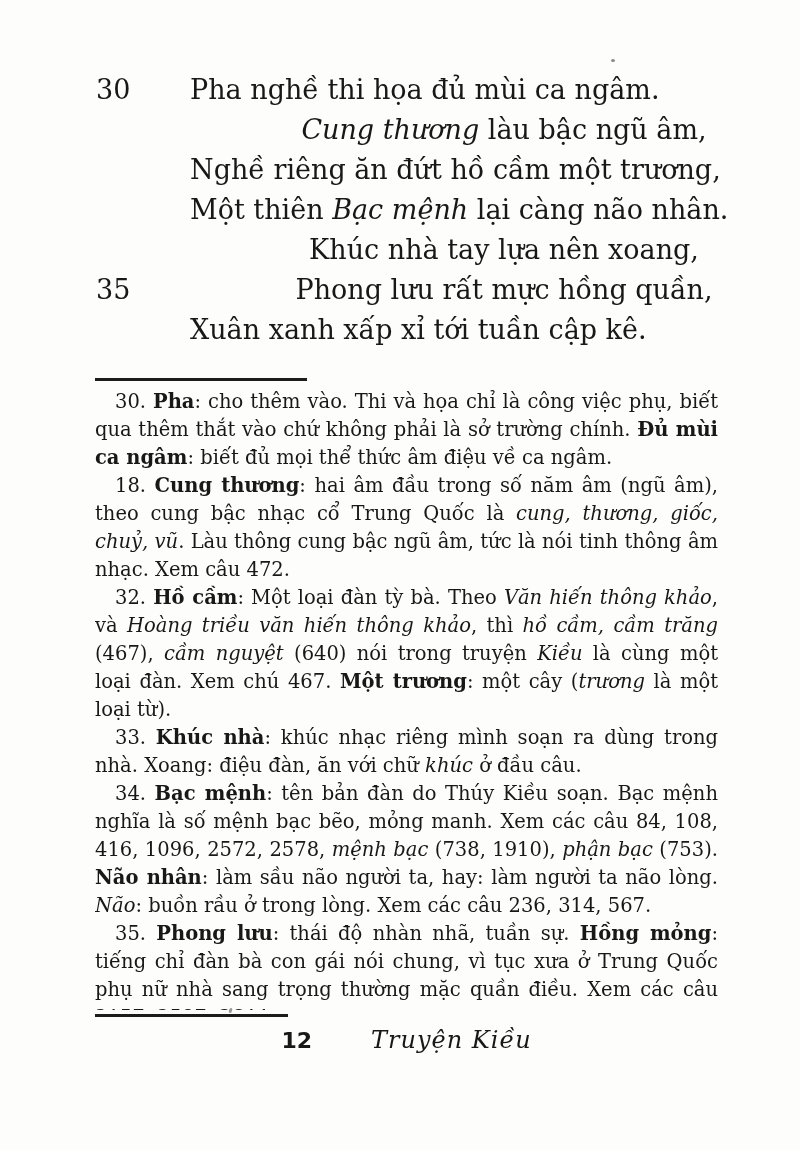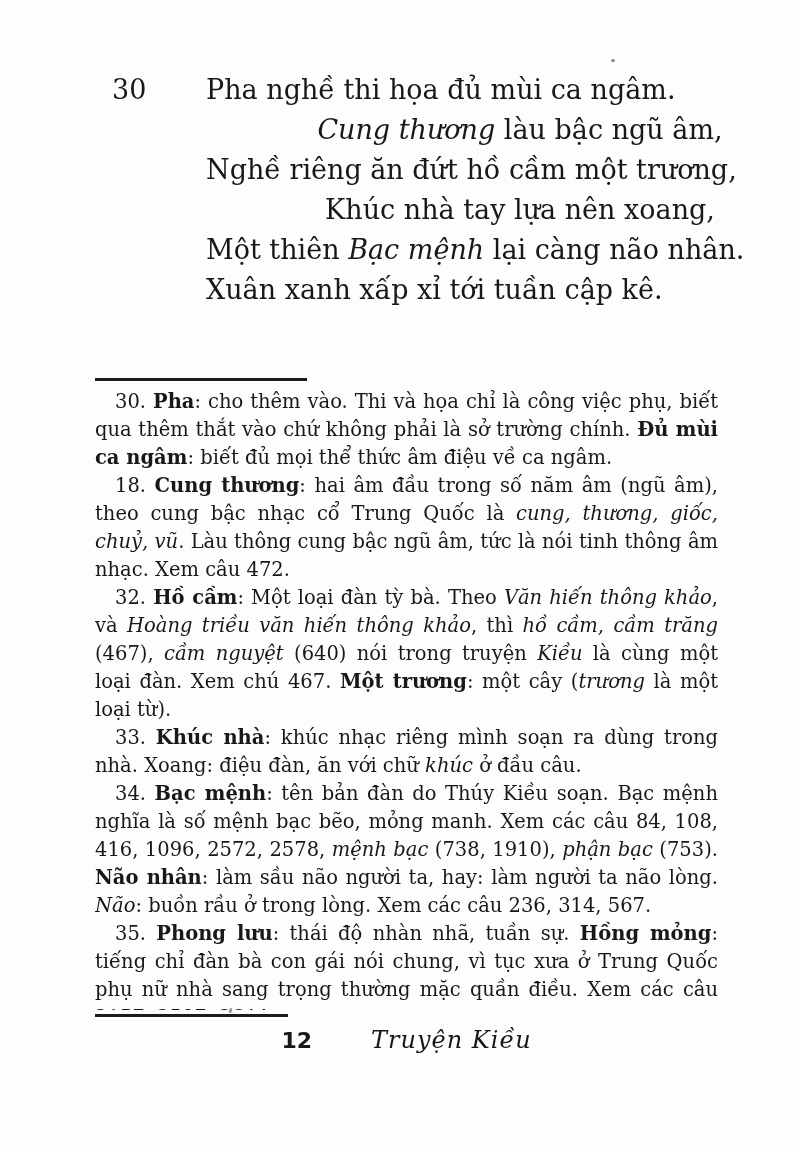--- a/index.html
+++ b/index.html
@@ -10,21 +10,21 @@
     background:#fdfdfb;
     color:#181818;
     font-family:"DejaVu Serif","Liberation Serif",serif;
     overflow:hidden;
   }
   
   .speck-a{position:absolute;left:611px;top:59px;width:4px;height:3px;background:#8a8a8a;border-radius:50%;}
   .speck-b{position:absolute;left:229px;top:1008px;width:3px;height:5px;background:#9a9a9a;border-radius:40%;transform:rotate(20deg);}
 
   
-  .verse{position:absolute;top:70px;left:16px;width:760px;}
+  .verse{position:absolute;top:70px;left:0;width:760px;}
   .vline{position:relative;height:40px;line-height:40px;font-size:27px;white-space:nowrap;}
   .vline.outer{padding-left:190px;}
   .vline.inner{padding-left:248px;text-align:center;}
   .vnum{position:absolute;left:96px;top:0;}
   .it{font-style:italic;}
   .bd{font-weight:bold;}
 
   
   .fn-rule{position:absolute;top:378px;left:95px;width:212px;height:0;border-top:3px solid #1c1c1c;}
 
@@ -49,22 +49,23 @@
 
 <div class="page">
 
   <div class="speck-a"></div>
   <div class="speck-b"></div>
 
   <div class="verse">
       <div class="vline outer"><span class="vnum">30</span><span><span>Pha nghề thi họa đủ mùi ca ngâm.</span></span></div>
       <div class="vline inner"><span><span class="it">Cung thương</span><span> làu bậc ngũ âm,</span></span></div>
       <div class="vline outer"><span><span>Nghề riêng ăn đứt hồ cầm một trương,</span></span></div>
+      <div class="vline outer"><span><span>Một thiên </span><span class="it">Bạc mệnh</span><span> lại càng não nhân.</span></span></div>
       <div class="vline inner"><span><span>Khúc nhà tay lựa nên xoang,</span></span></div>
-      <div class="vline outer"><span><span>Một thiên </span><span class="it">Bạc mệnh</span><span> lại càng não nhân.</span></span></div>
+      <div class="vline inner"><span class="vnum">35</span><span><span>Phong lưu rất mực hồng quần,</span></span></div>
       <div class="vline outer"><span><span>Xuân xanh xấp xỉ tới tuần cập kê.</span></span></div>
     </div>
 
   <div class="fn-rule"></div>
 
   <div class="footnotes">
       <p><span>30. </span><span class="bd">Pha</span><span>: cho thêm vào. Thi và họa chỉ là công việc phụ, biết qua thêm thắt vào chứ không phải là sở trường chính. </span><span class="bd">Đủ mùi ca ngâm</span><span>: biết đủ mọi thể thức âm điệu về ca ngâm.</span></p>
       <p><span>18. </span><span class="bd">Cung thương</span><span>: hai âm đầu trong số năm âm (ngũ âm), theo cung bậc nhạc cổ Trung Quốc là </span><span class="it">cung, thương, giốc, chuỷ, vũ</span><span>. Làu thông cung bậc ngũ âm, tức là nói tinh thông âm nhạc. Xem câu 472.</span></p>
       <p><span>32. </span><span class="bd">Hồ cầm</span><span>: Một loại đàn tỳ bà. Theo </span><span class="it">Văn hiến thông khảo</span><span>, và </span><span class="it">Hoàng triều văn hiến thông khảo</span><span>, thì </span><span class="it">hồ cầm, cầm trăng</span><span> (467), </span><span class="it">cầm nguyệt</span><span> (640) nói trong truyện </span><span class="it">Kiều</span><span> là cùng một loại đàn. Xem chú 467. </span><span class="bd">Một trương</span><span>: một cây (</span><span class="it">trương</span><span> là một loại từ).</span></p>
       <p><span>33. </span><span class="bd">Khúc nhà</span><span>: khúc nhạc riêng mình soạn ra dùng trong nhà. Xoang: điệu đàn, ăn với chữ </span><span class="it">khúc</span><span> ở đầu câu.</span></p>

